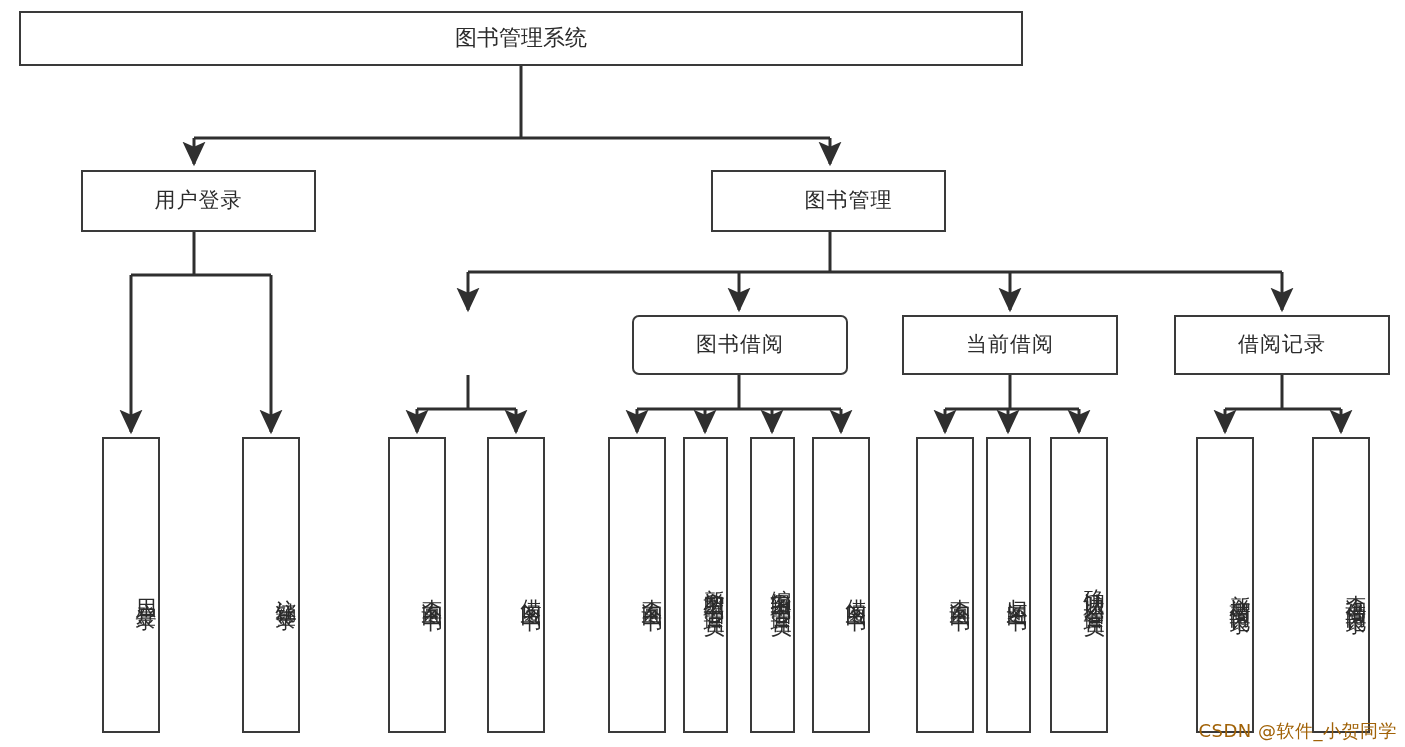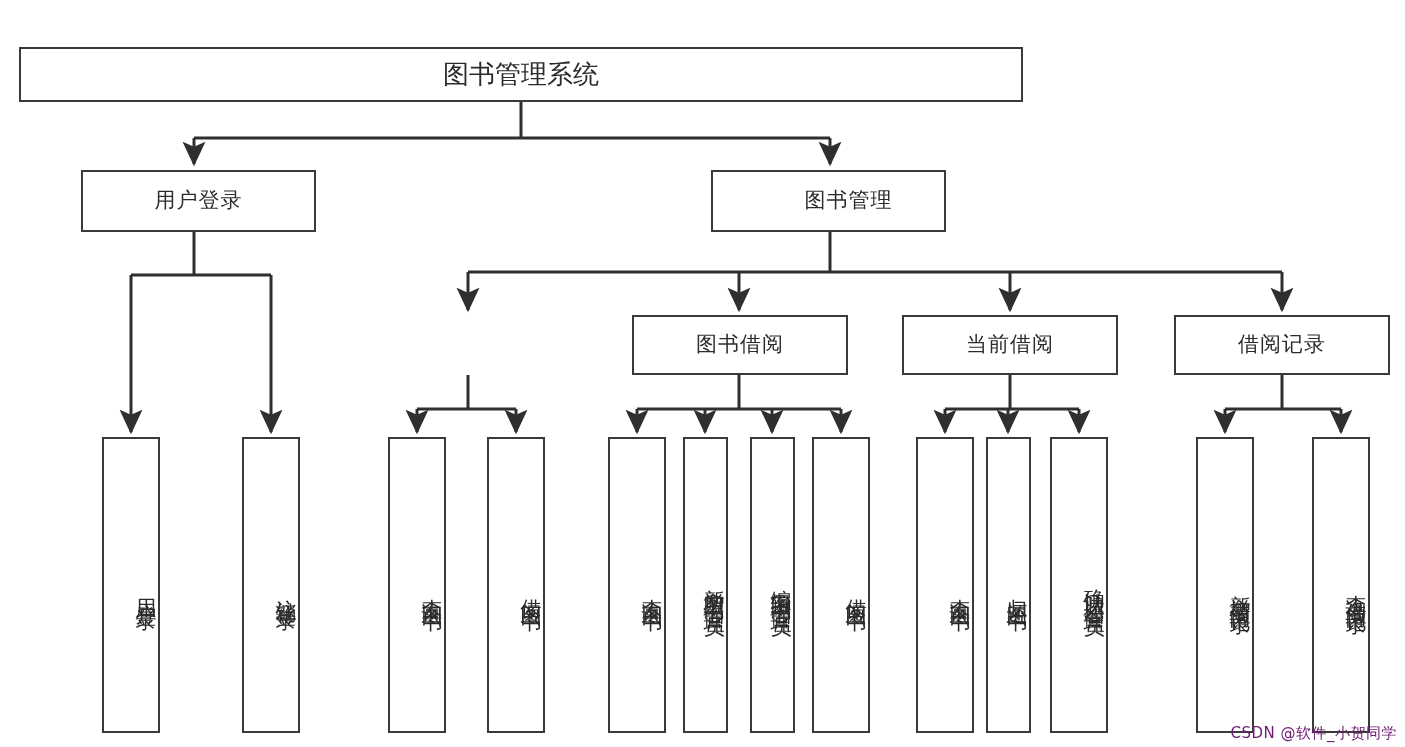--- a/index.html
+++ b/index.html
@@ -32,22 +32,21 @@
     justify-content:center;
     text-align:center;
     line-height:1.22;
     color:#2b2b2b;
   }
   .node.h{
     font-size:21px;
     letter-spacing:1px;
   }
   .node.root{
-    font-size:26px;
-    margin-top:36px;
+    font-size:22px;
   }
   
   .node.v{
     font-size:21px;
     writing-mode:vertical-rl;
     text-orientation:upright;
     align-items:flex-start;
     justify-content:center;
     padding-top:10px;
     letter-spacing:4px;
@@ -56,22 +55,22 @@
   .node.v .vtext{
     writing-mode:vertical-rl;
     text-orientation:upright;
     display:block;
     max-height:100%;
   }
   .watermark{
     position:absolute;
     right:8px;
     bottom:4px;
-    font-size:15px;
-    color:#701a75;
+    font-size:18px;
+    color:#a16207;
     letter-spacing:0.5px;
     white-space:nowrap;
     font-family:"DejaVu Sans","Liberation Sans",sans-serif;
   }
 </style>
 </head>
 <body>
 
 <div id="canvas">
 
@@ -131,21 +130,21 @@
 
   <div class="node h" style="left:81px; top:170px; width:235px; height:62px;">
     <span>用户登录</span>
   </div>
 
   <div class="node h" style="left:711px; top:170px; width:235px; height:62px;padding-left:40px;">
     <span>图书管理</span>
   </div>
 
 
-  <div class="node h" style="left:632px; top:315px; width:216px; height:60px;">
+  <div class="node h" style="left:632px; top:315px; width:216px; height:60px;border-radius:7px;">
     <span>图书借阅</span>
   </div>
 
   <div class="node h" style="left:1174px; top:315px; width:216px; height:60px;">
     <span>借阅记录</span>
   </div>
 
   <div class="node h" style="left:902px; top:315px; width:216px; height:60px;">
     <span>当前借阅</span>
   </div>

